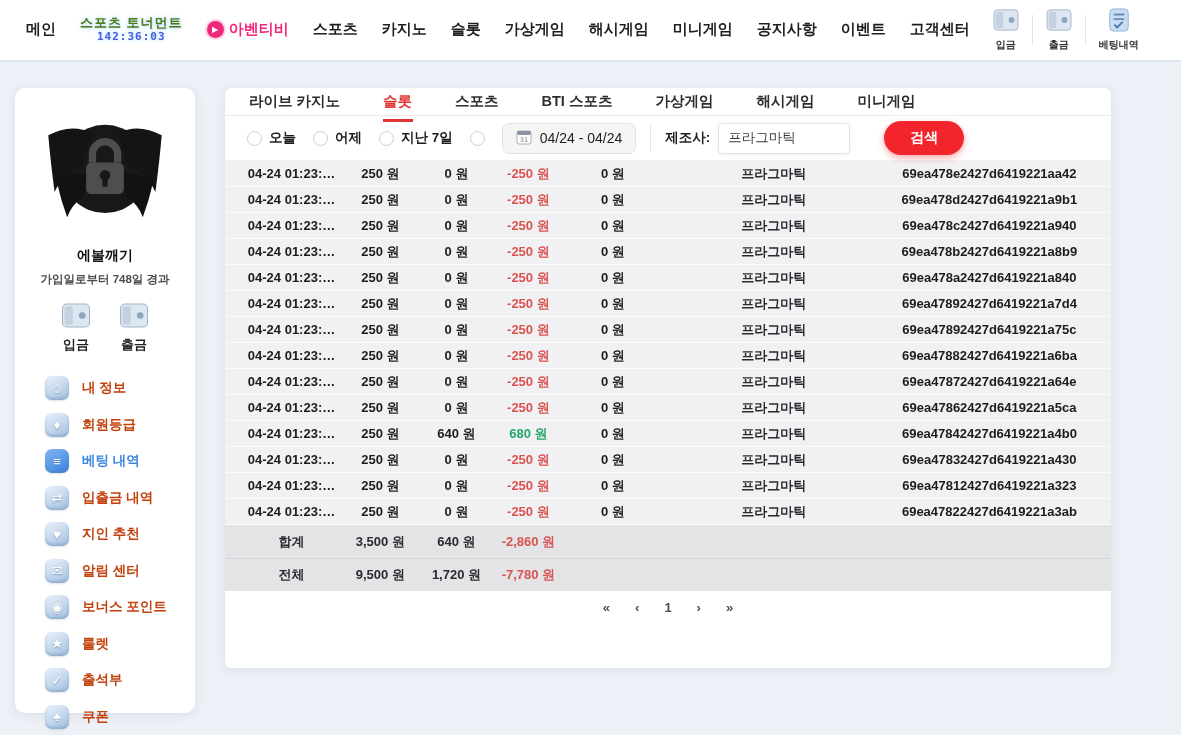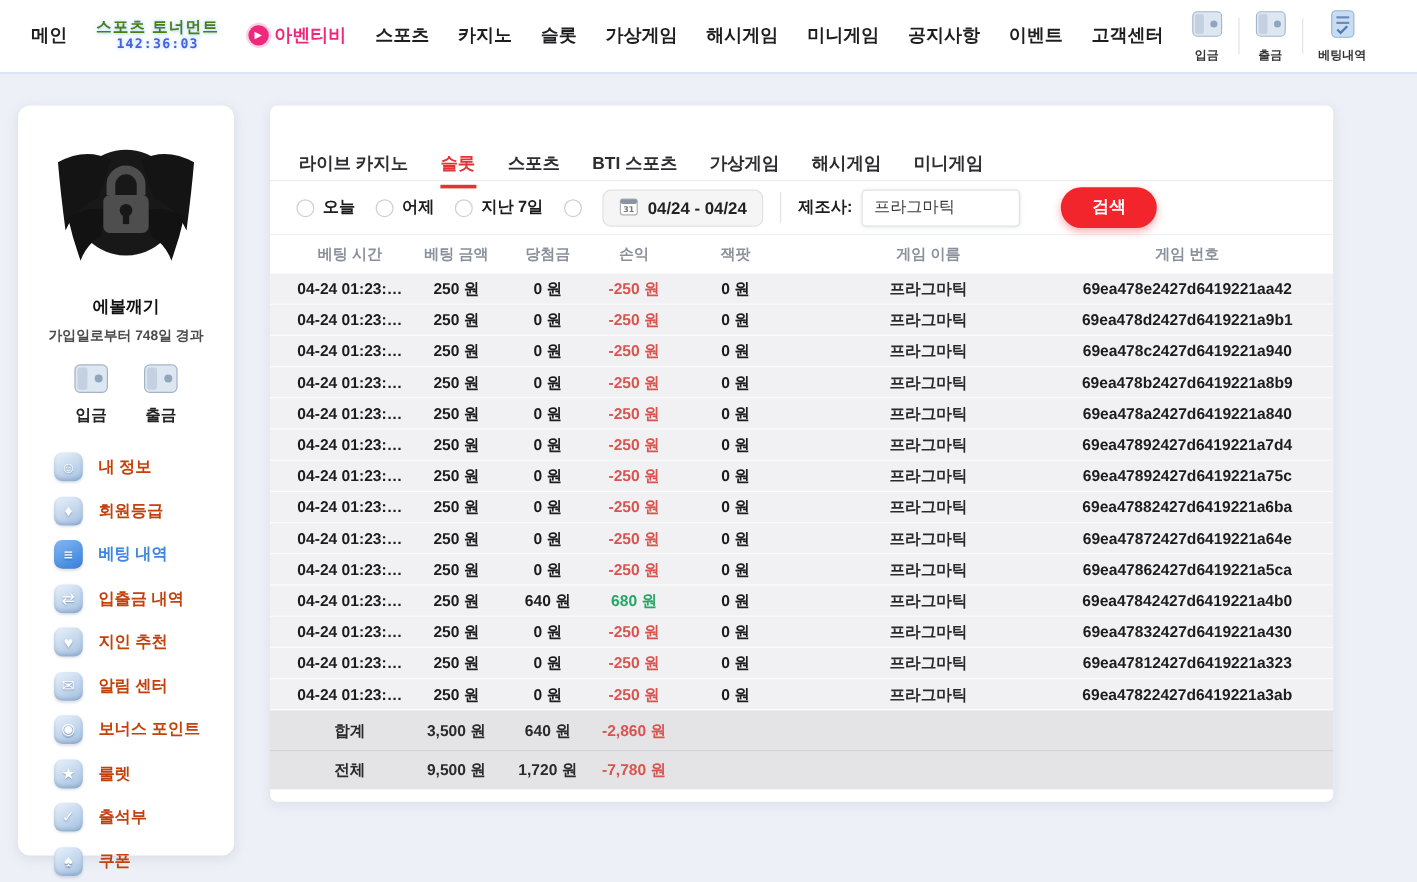--- a/index.html
+++ b/index.html
@@ -74,33 +74,33 @@
   }
   .s-mitem.active .mtile { background:linear-gradient(150deg,#7db1f0 10%,#3d86e0 90%); }
 
   
   .main {
     position:absolute; left:225px; top:88px; width:886px; height:580px;
     background:#fff; border-radius:6px;
     box-shadow:0 2px 10px rgba(110,125,150,.14);
     overflow:hidden;
   }
-  .tabs { height:28px; display:flex; align-items:center; gap:27px; padding:0 24px; border-bottom:1px solid #ececee;margin-top:35px; }
+  .tabs { height:28px; display:flex; align-items:center; gap:43px; padding:0 24px; border-bottom:1px solid #ececee; }
   .tab { position:relative; height:40px; display:flex; align-items:center; font-size:14.5px; font-weight:bold; color:#2d2d31; cursor:pointer; white-space:nowrap; }
   .tab.active { color:#e23434; }
   .tab.active::after { content:''; position:absolute; left:50%; transform:translateX(-50%); bottom:0; width:30px; height:3px; background:#e23434; }
 
   .filters { height:45px; display:flex; align-items:center; padding:0 22px; border-bottom:1px solid #f1f1f3; }
   .radio-group { display:flex; align-items:center; gap:7px; margin-right:17px; cursor:pointer; }
   .radio { width:15px; height:15px; border-radius:50%; border:1.5px solid #cfcfd4; background:#fff; }
   .radio-label { font-size:13.5px; font-weight:bold; color:#1d1d20; white-space:nowrap; }
   .datebtn {
     display:flex; align-items:center; gap:8px; height:31px; padding:0 13px;
     background:#f5f5f6; border:1px solid #e2e2e5; border-radius:7px;
-    font-size:14px; font-weight:bold; color:#222; cursor:pointer; white-space:nowrap;
+    font-size:14px; font-weight:normal; color:#222; cursor:pointer; white-space:nowrap;
   }
   .vdiv { width:1px; height:26px; background:#e4e4e7; margin:0 14px; }
   .mf-label { font-size:13.5px; font-weight:bold; color:#1d1d20; margin-right:8px; white-space:nowrap; }
   .mf-input {
     width:132px; height:31px; border:1px solid #e2e2e5; border-radius:4px;
     padding:0 9px; font-size:13.5px; color:#3a3a3e; background:#fff;
     font-family:"Liberation Sans","DejaVu Sans",sans-serif;
     box-shadow:0 1px 3px rgba(150,160,175,.18);
   }
   .searchbtn {
@@ -317,29 +317,20 @@
           </svg>
       </span>
       <span>04/24 - 04/24</span>
     </span>
     <span class="vdiv"></span>
     <span class="mf-label">제조사:</span>
     <input class="mf-input" type="text" value="프라그마틱" style="">
     <button class="searchbtn">검색</button>
   </div>
 
-  <div class="thead">
-    <span class="cell c1">베팅 시간</span>
-    <span class="cell c2">베팅 금액</span>
-    <span class="cell c3">당첨금</span>
-    <span class="cell c4">손익</span>
-    <span class="cell c5">잭팟</span>
-    <span class="cell c6">게임 이름</span>
-    <span class="cell c7">게임 번호</span>
-  </div>
 
   <div class="tbody">
       <div class="trow">
         <span class="cell c1">04-24 01:23:…</span>
         <span class="cell c2">250 원</span>
         <span class="cell c3">0 원</span>
         <span class="cell c4 loss">-250 원</span>
         <span class="cell c5">0 원</span>
         <span class="cell c6">프라그마틱</span>
         <span class="cell c7">69ea478e2427d6419221aa42</span>

